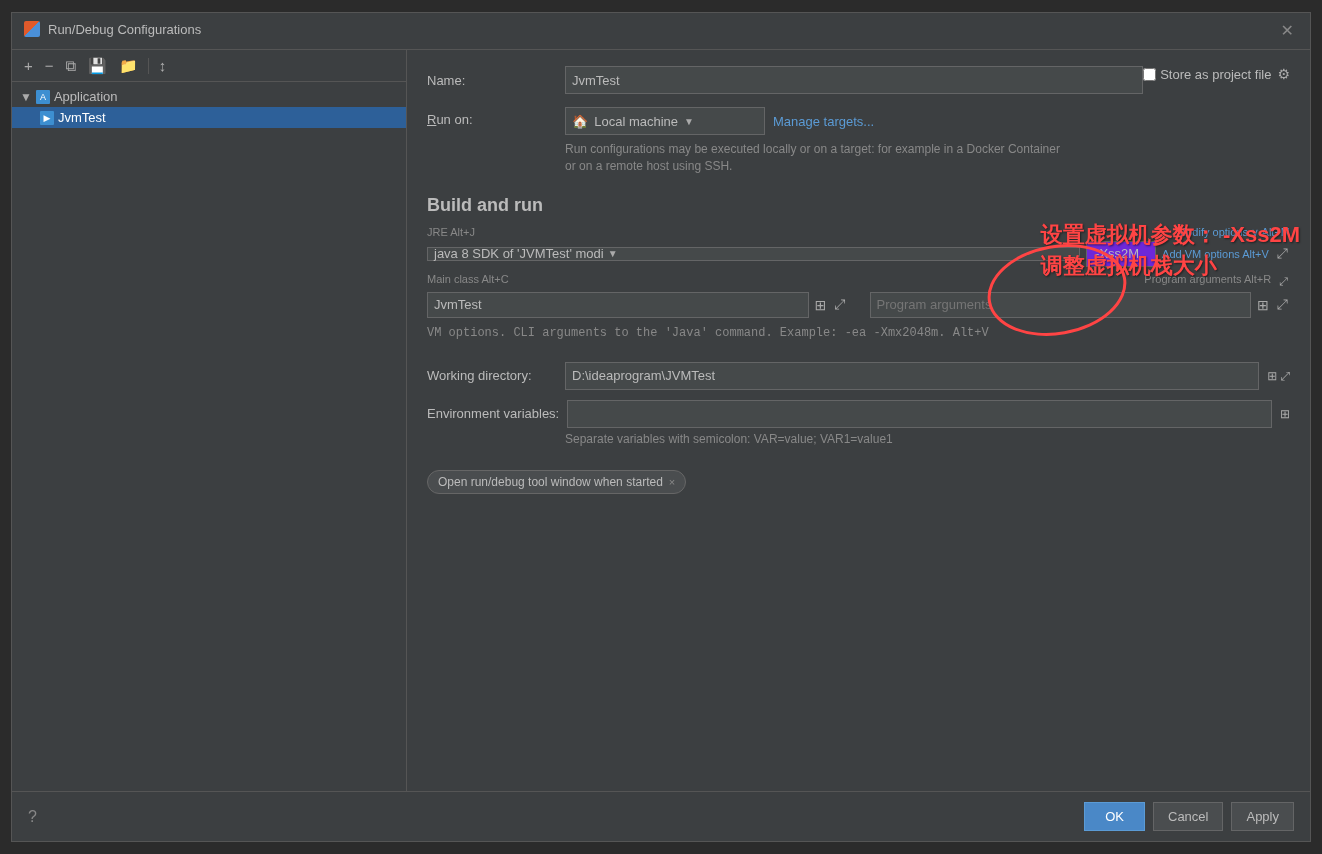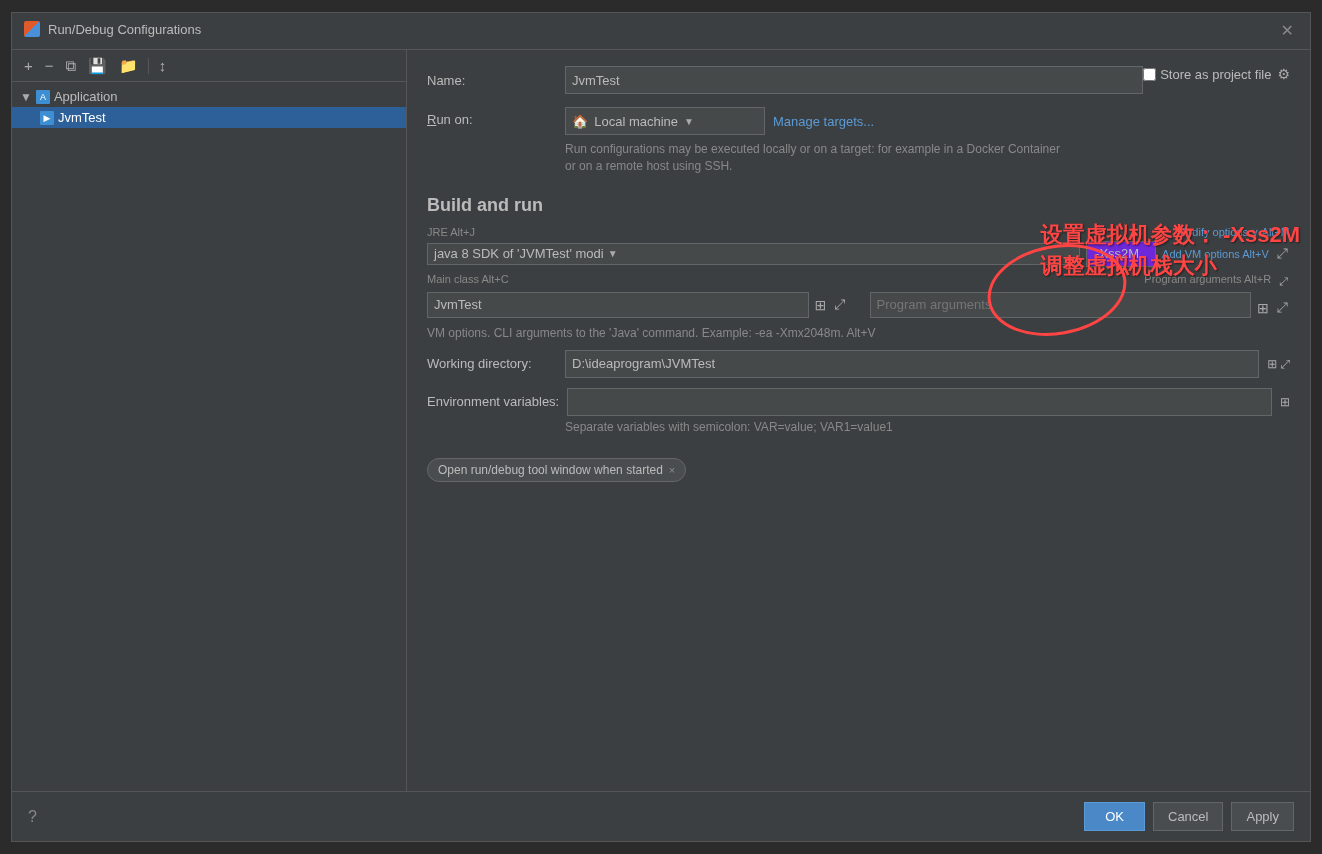--- a/index.html
+++ b/index.html
@@ -224,21 +224,21 @@
       font-weight: bold;
       margin-bottom: 10px;
       margin-top: 4px;
     }
     .sdk-dropdown {
       background: #45494a;
       border: 1px solid #646566;
       color: #bbb;
       padding: 3px 6px;
       font-size: 13px;
-      height: 22px;
+      height: 14px;
       display: flex;
       align-items: center;
       gap: 4px;
       cursor: pointer;
       flex: 1;
     }
     .main-class-input {
       background: #45494a;
       border: 1px solid #646566;
       color: #bbb;
@@ -260,21 +260,22 @@
       background: none;
       border: none;
       color: #aaa;
       cursor: pointer;
       font-size: 14px;
       padding: 2px;
     }
     .hint-text {
       color: #888;
       font-size: 12px;
-      margin-bottom: 10px;
+      margin-bottom: 22px;
+      font-family: Liberation Mono, monospace;
     }
     .working-dir-row {
       display: flex;
       align-items: center;
       margin-bottom: 10px;
       gap: 8px;
     }
     .working-dir-label {
       min-width: 130px;
       color: #bbb;
@@ -526,21 +527,21 @@
           <span style="color:#888;">Program arguments Alt+R</span>
           <button class="expand-btn" style="font-size:11px;">⤢</button>
         </div>
 
         <div style="display:flex; gap:6px; align-items:center;">
           <div style="flex:1; display:flex; align-items:center; gap:4px;">
             <input type="text" class="main-class-input" value="JvmTest" style="flex: 1 1 0%;">
             <button class="expand-btn">⊞</button>
             <button class="expand-btn">⤢</button>
           </div>
-          <div style="flex:1; display:flex; align-items:flex-end; gap:4px;padding-left:16px;">
+          <div style="flex:1; display:flex; align-items:center; gap:4px;padding-left:16px;">
             <input type="text" class="prog-args-box" placeholder="Program arguments" style="flex: 1 1 0%; background: rgb(69, 73, 74); border: 1px solid rgb(100, 101, 102); color: rgb(136, 136, 136); padding: 3px 6px; font-size: 13px; height: 26px;">
             <button class="expand-btn">⊞</button>
             <button class="expand-btn">⤢</button>
           </div>
         </div>
       </div>
 
       <div class="hint-text" style="margin-top:8px;">VM options. CLI arguments to the 'Java' command. Example: -ea -Xmx2048m. Alt+V</div>
 
       <div class="working-dir-row">

